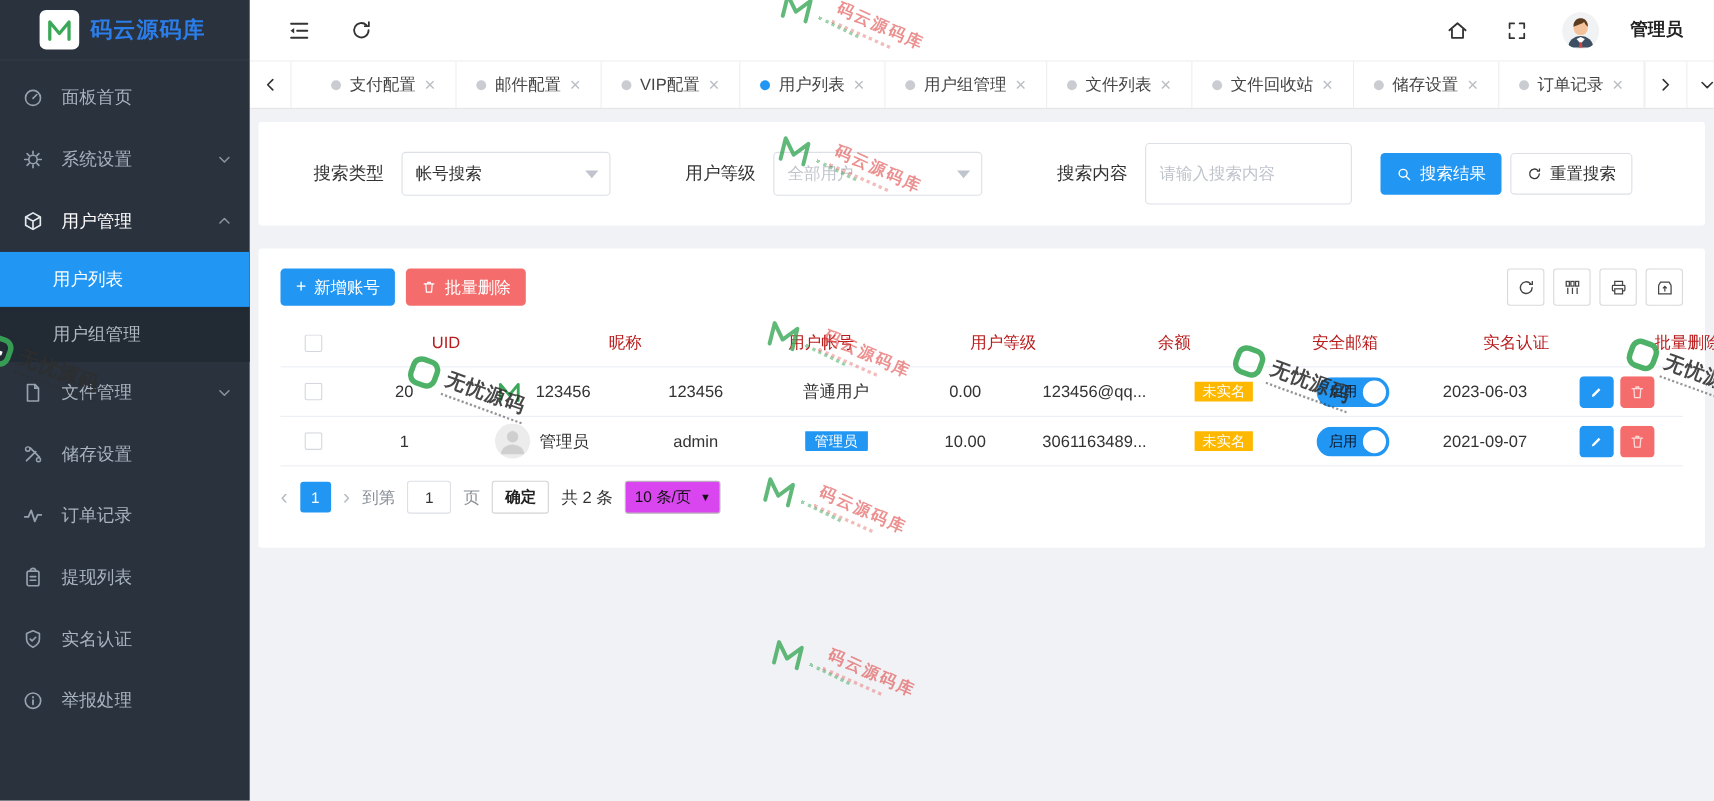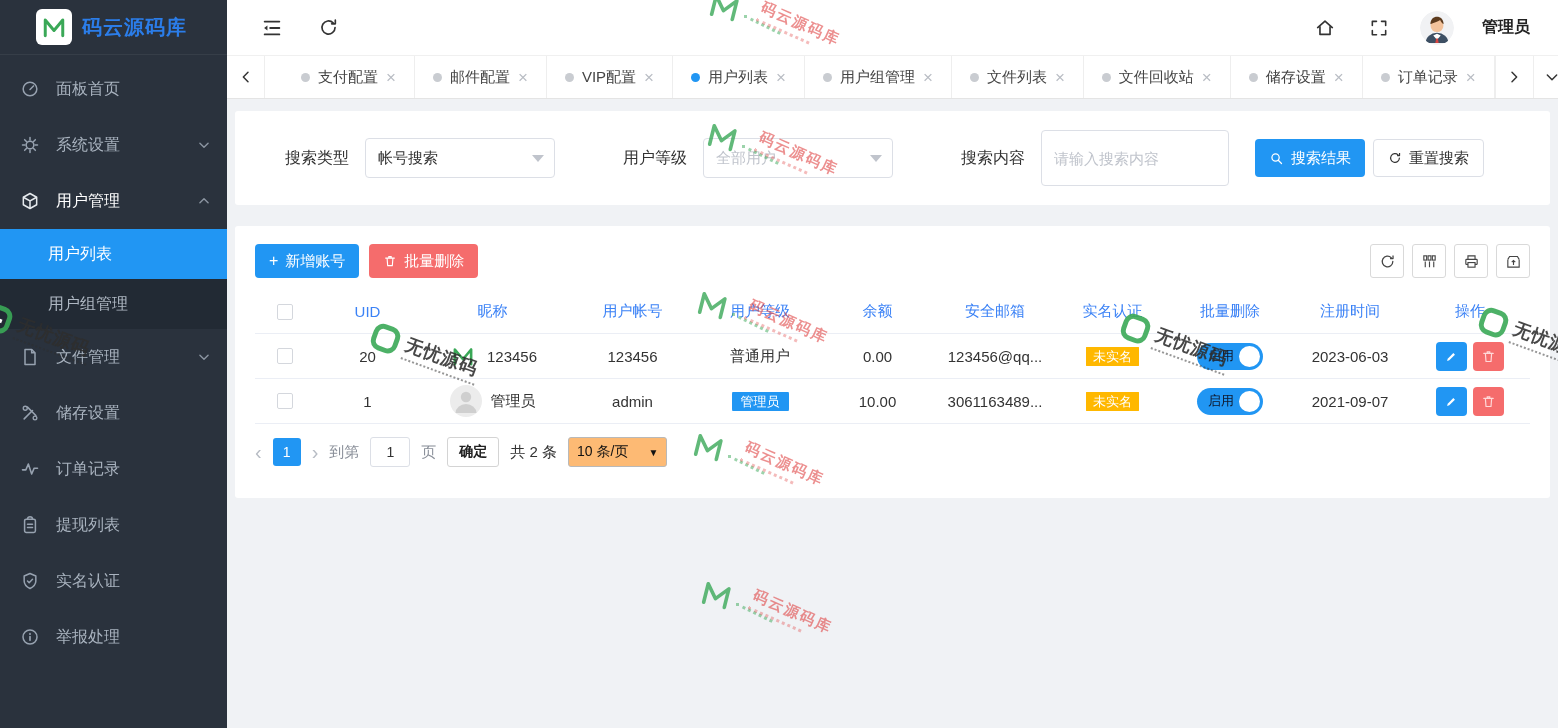--- a/index.html
+++ b/index.html
@@ -53,21 +53,21 @@
   .btn-primary { background:#2196f3; color:#fff; }
   .btn-plain { background:#fff; border:1px solid #dcdfe6; color:#333; }
   .btn-danger { background:#f56c6c; color:#fff; }
 
   
   .table-card { position:absolute; left:235px; top:226px; width:1315px; height:272px; background:#fff; border-radius:3px; padding:18px 20px; z-index:4; }
   .tc-toolbar { display:flex; align-items:center; }
   .tc-icons { margin-left:auto; display:flex; gap:8px; }
   .icon-btn { width:34px; height:34px; border:1px solid #d9d9d9; border-radius:3px; background:#fff; display:flex; align-items:center; justify-content:center; color:#444; cursor:pointer; }
   .trow { display:grid; grid-template-columns:60px 105px 145px 135px 120px 115px 120px 115px 120px 120px 1fr; align-items:center; height:45px; border-bottom:1px solid #ebeef5; font-size:15px; color:#333; }
-  .trow.head { height:44px; color:#3b82f6; margin-top:12px; }
+  .trow.head { height:44px; color:#b91c1c; margin-top:12px;gap:38px; }
   .cell { text-align:center; overflow:hidden; white-space:nowrap; }
   .cell.nick { display:flex; align-items:center; justify-content:center; gap:9px; }
   .checkbox { width:16px; height:16px; border:1px solid #d4d7dd; border-radius:2px; background:#fff; margin:0 auto; cursor:pointer; }
   .m-avatar { width:30px; height:30px; background:#fff; display:flex; align-items:center; justify-content:center; }
   .gray-avatar { width:32px; height:32px; border-radius:50%; background:#ececec; overflow:hidden; }
   .badge-warn { background:#ffb800; color:#fff; font-size:13px; padding:3px 7px; border-radius:2px; }
   .badge-blue { background:#2196f3; color:#fff; font-size:13px; padding:3px 9px; border-radius:3px; }
   .toggle { width:66px; height:27px; background:#2196f3; border-radius:14px; display:inline-flex; align-items:center; color:#0f172a; font-size:13px; padding-left:11px; position:relative; cursor:pointer; }
   .toggle .knob { position:absolute; right:3px; top:3px; width:21px; height:21px; background:#fff; border-radius:50%; }
   .op-wrap { display:flex; gap:6px; justify-content:center; }
@@ -75,21 +75,21 @@
   .op-btn.edit { background:#2196f3; }
   .op-btn.del { background:#f56c6c; }
 
   
   .pagination { display:flex; align-items:center; margin-top:13px; gap:11px; font-size:15px; color:#8a8f99; }
   .pg-arrow { font-size:20px; color:#b7bcc4; cursor:pointer; line-height:1; }
   .page-cur { width:28px; height:28px; background:#2196f3; color:#fff; border-radius:3px; display:flex; align-items:center; justify-content:center; font-size:14px; cursor:pointer; }
   .page-input { width:40px; height:30px; border:1px solid #dcdfe6; border-radius:3px; text-align:center; font-size:14px; color:#333; outline:none; }
   .confirm-btn { height:30px; padding:0 11px; border:1px solid #d4d4d4; border-radius:3px; background:#fff; font-weight:bold; font-size:14px; color:#222; cursor:pointer; }
   .total-text { color:#333; }
-  .size-select { height:30px; border:1px solid #b9b9b9; border-radius:3px; background:#fdba74; display:flex; align-items:center; gap:20px; padding:0 8px; font-size:14px; color:#111; cursor:pointer; }
+  .size-select { height:30px; border:1px solid #b9b9b9; border-radius:3px; background:#d946ef; display:flex; align-items:center; gap:8px; padding:0 8px; font-size:14px; color:#111; cursor:pointer; }
   .size-select .arrow { font-size:10px; color:#111; }
 
   
   .wm { position:absolute; z-index:60; pointer-events:none; display:flex; align-items:flex-start; gap:4px; }
   .wm-site { transform:rotate(14deg); }
   .wm-site .txtwrap { transform:rotate(10deg); margin-top:6px; }
   .wm-site .wm-text { color:rgba(225,75,75,.62); font-weight:bold; font-size:15px; letter-spacing:2px; }
   .wm-site .sub { width:58px; border-bottom:3px dotted rgba(225,75,75,.38); margin-top:3px; }
   .wm-site .leaf-sub { width:40px; border-bottom:3px dotted rgba(58,168,87,.5); margin-top:24px; margin-right:-30px; transform:rotate(12deg); }
   .wm-seller { transform:rotate(20deg); align-items:center; }

